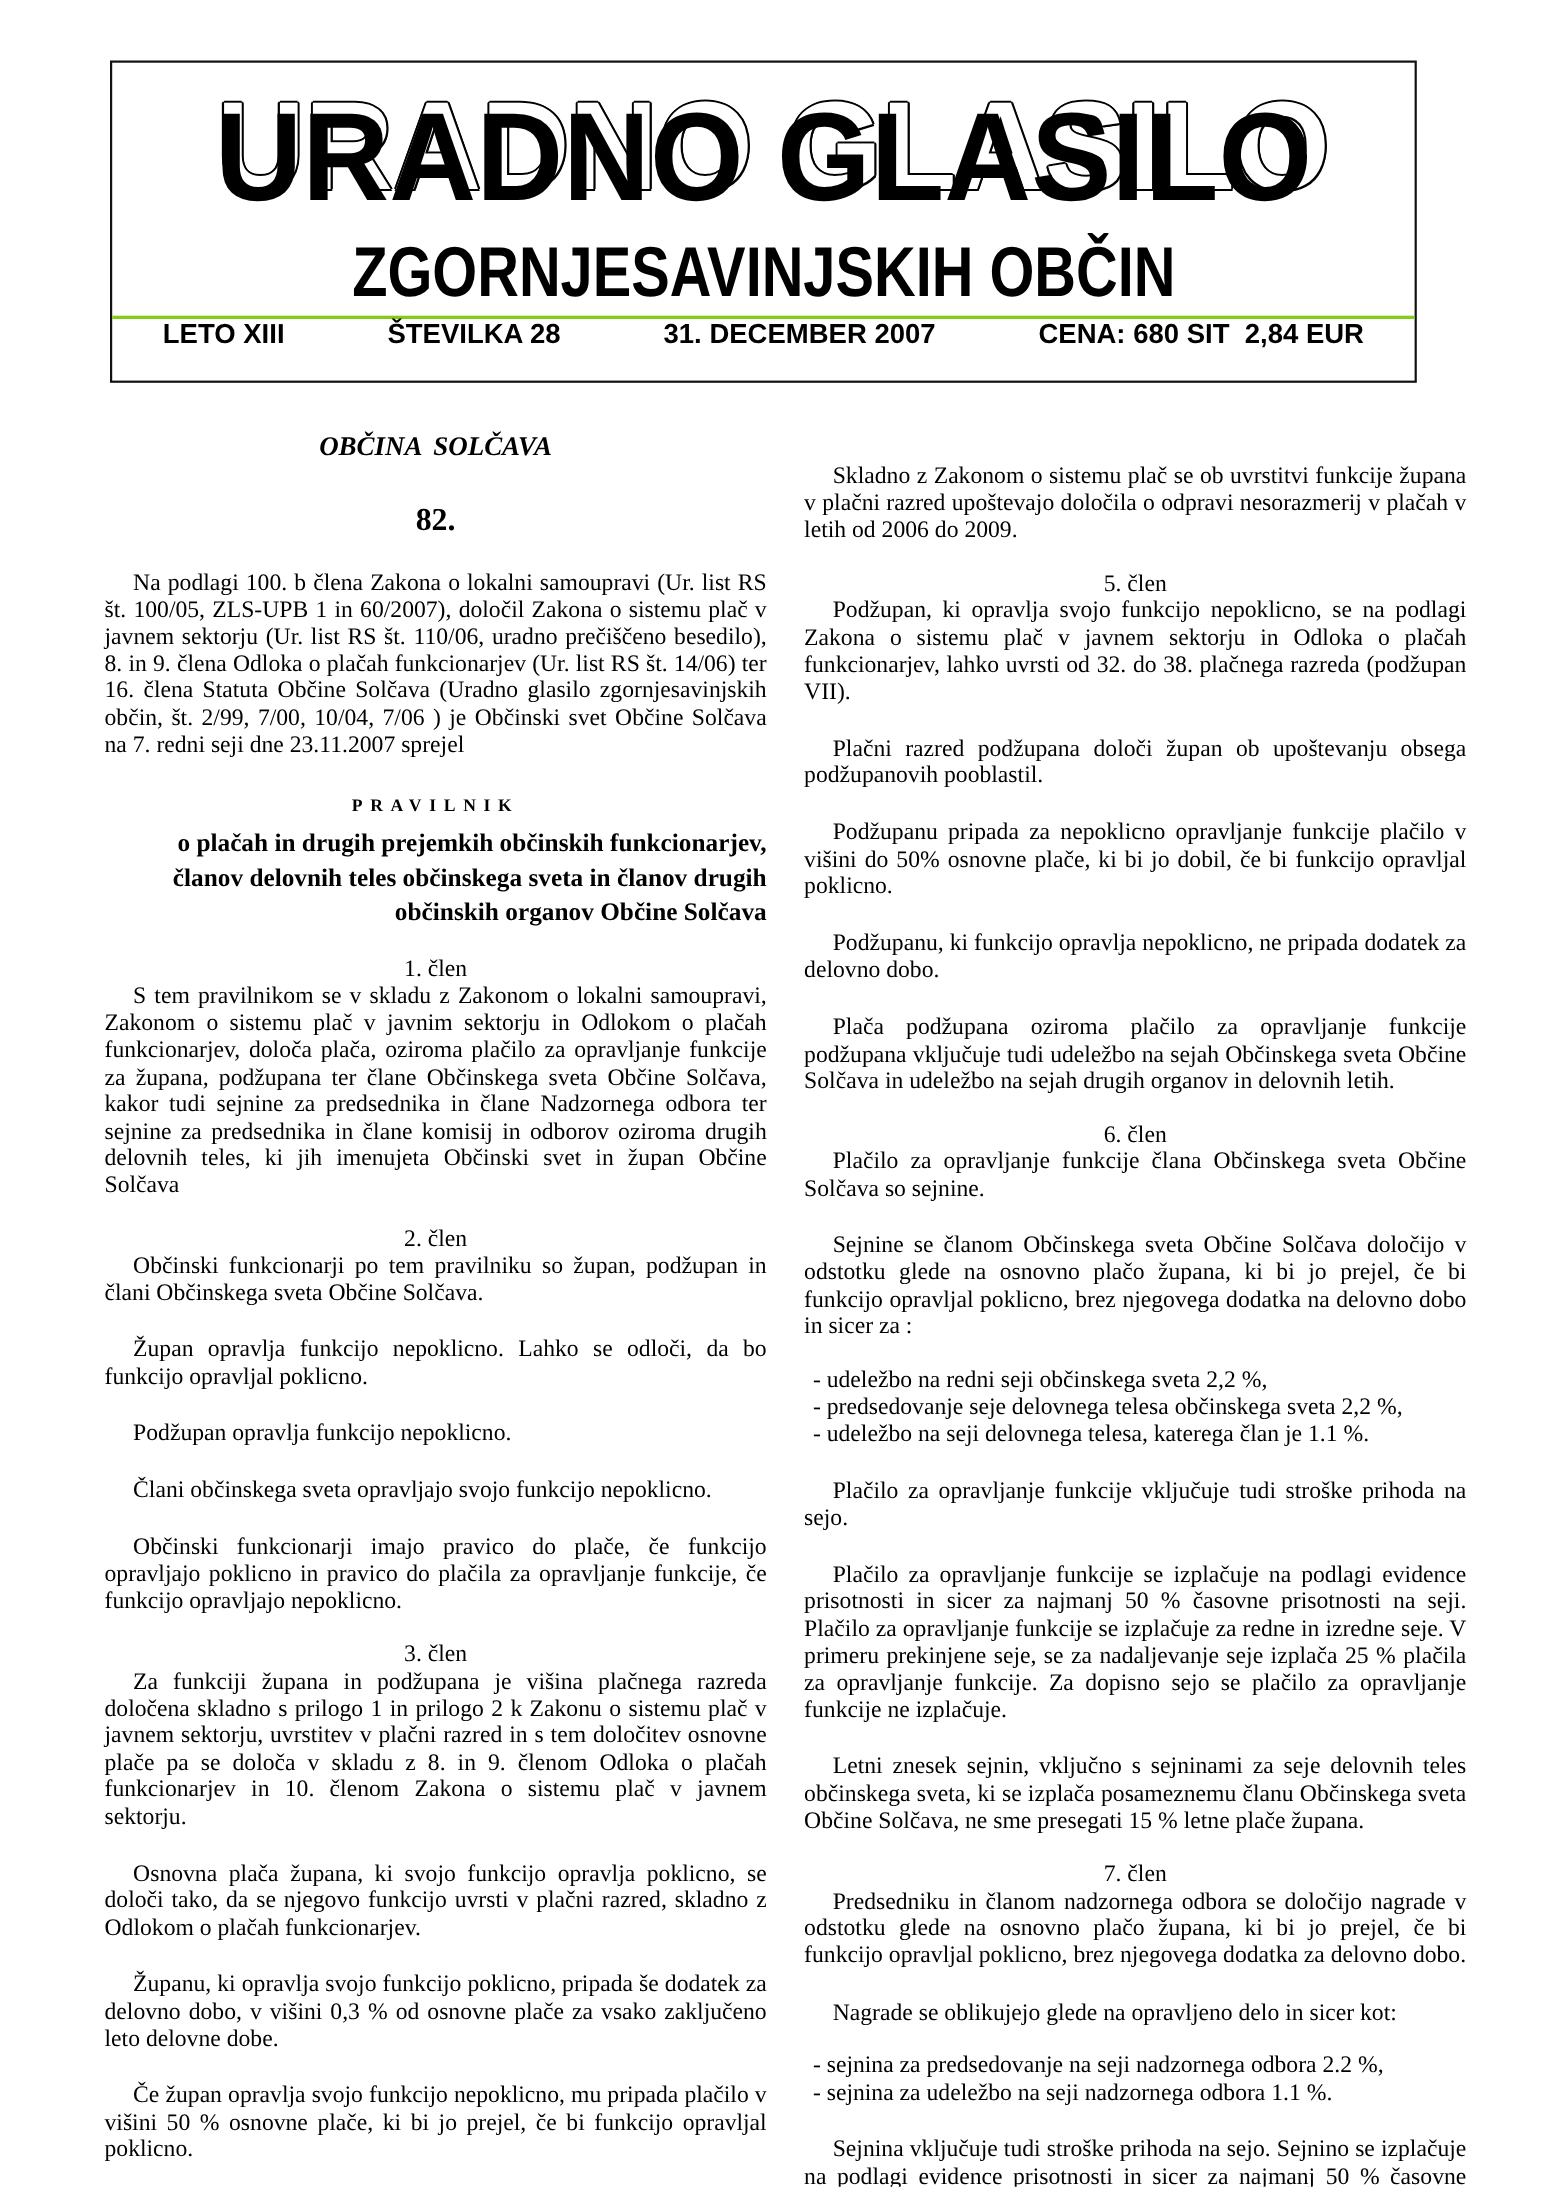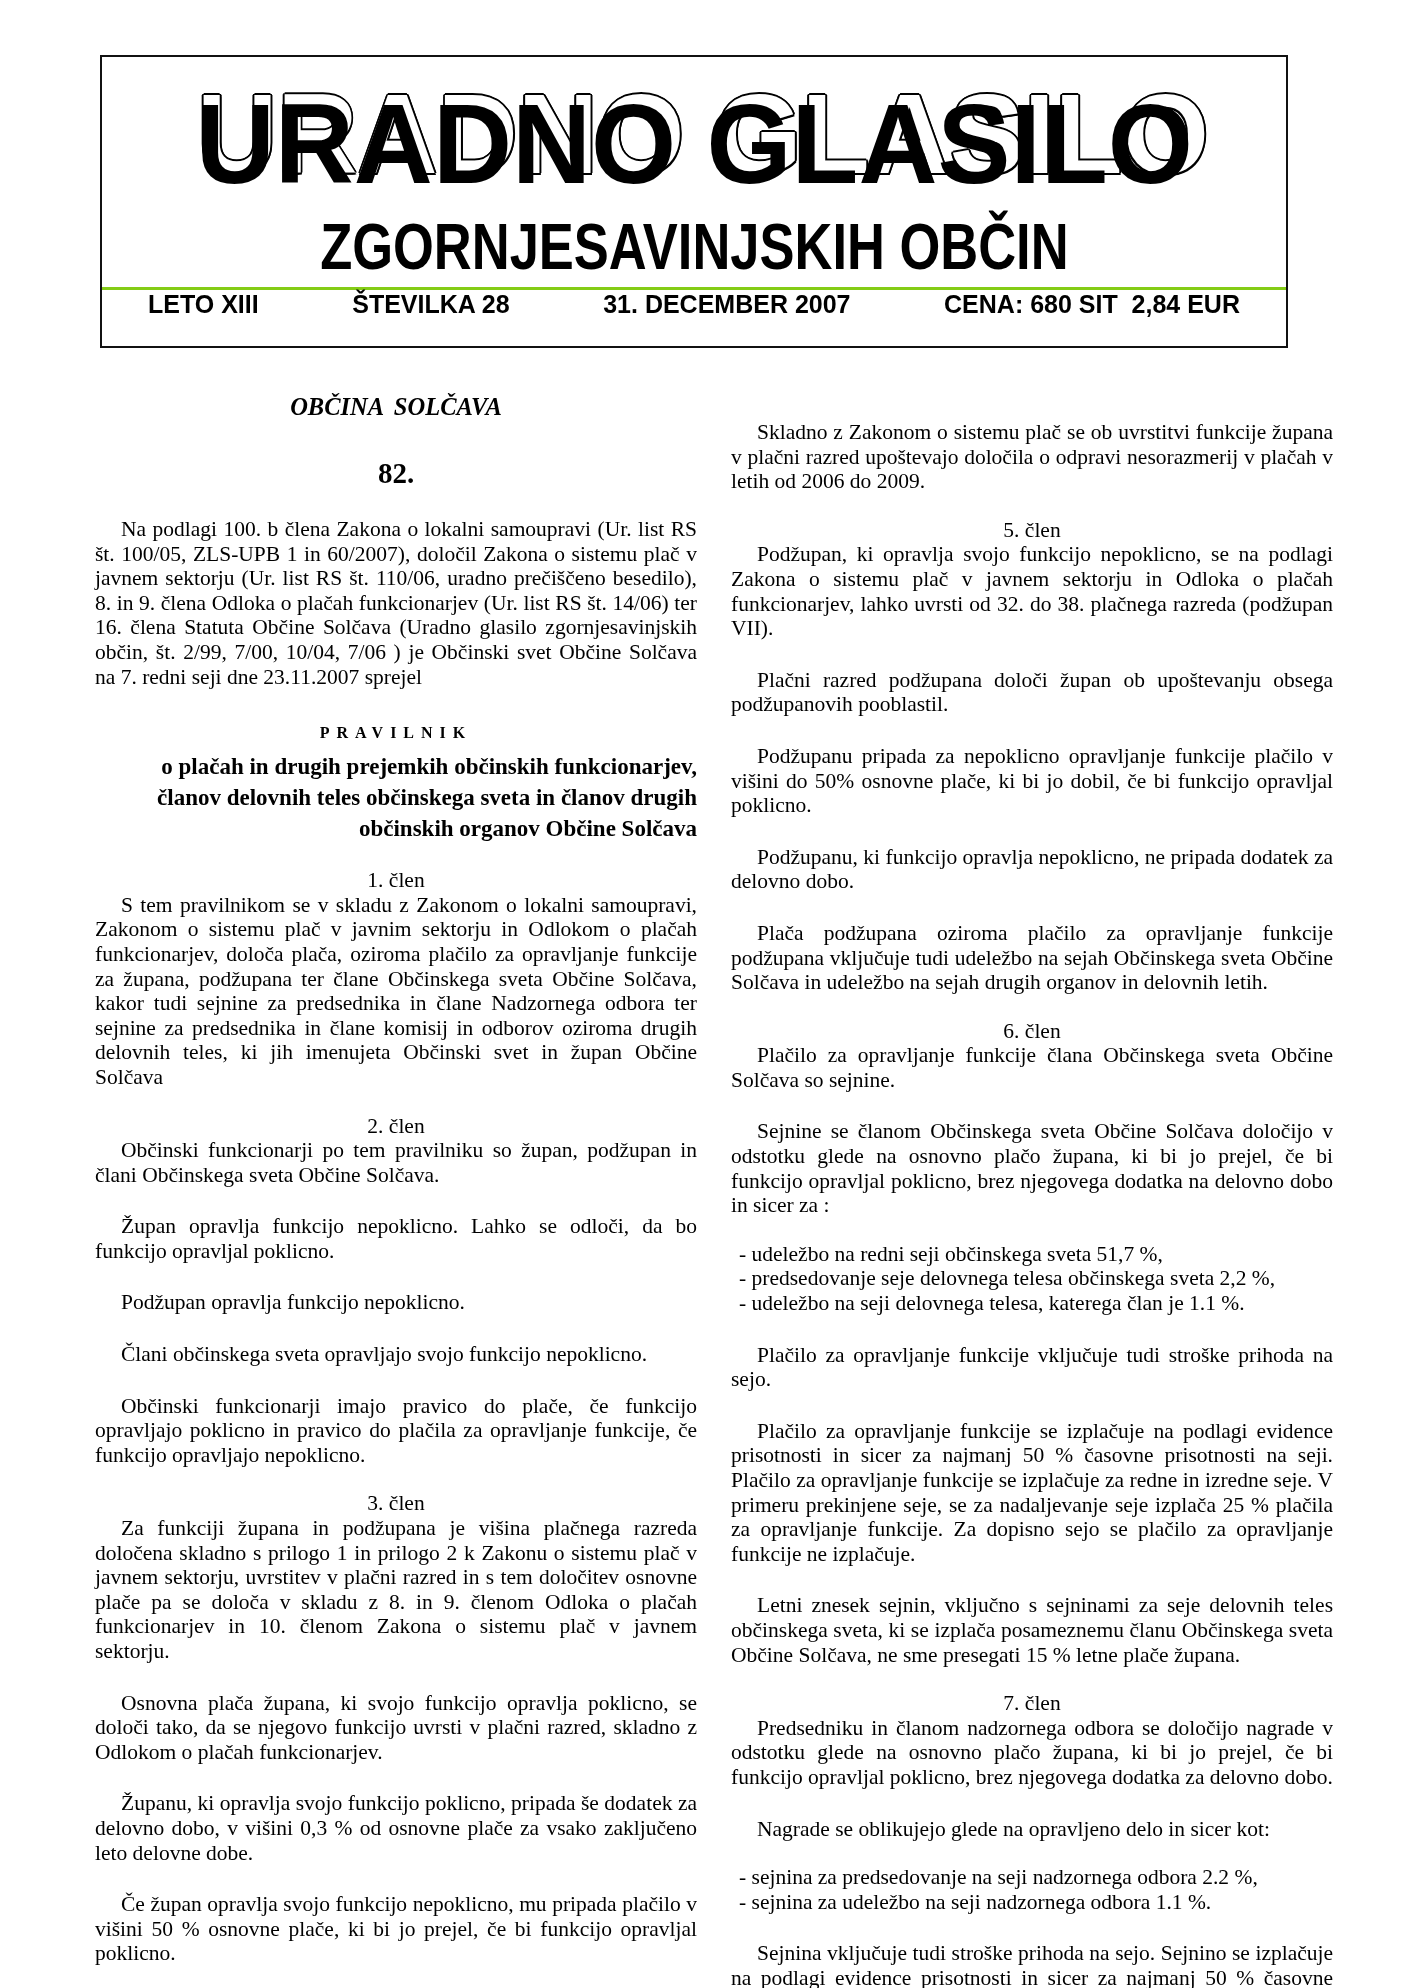--- a/index.html
+++ b/index.html
@@ -121,21 +121,21 @@
         <div class="b-article">5. člen</div>
         <div class="b-para">Podžupan, ki opravlja svojo funkcijo nepoklicno, se na podlagi Zakona o sistemu plač v javnem sektorju in Odloka o plačah funkcionarjev, lahko uvrsti od 32. do 38. plačnega razreda (podžupan VII).</div>
         <div class="b-para">Plačni razred podžupana določi župan ob upoštevanju obsega podžupanovih pooblastil.</div>
         <div class="b-para">Podžupanu pripada za nepoklicno opravljanje funkcije plačilo v višini do 50% osnovne plače, ki bi jo dobil, če bi funkcijo opravljal poklicno.</div>
         <div class="b-para">Podžupanu, ki funkcijo opravlja nepoklicno, ne pripada dodatek za delovno dobo.</div>
         <div class="b-para">Plača podžupana oziroma plačilo za opravljanje funkcije podžupana vključuje tudi udeležbo na sejah Občinskega sveta Občine Solčava in udeležbo na sejah drugih organov in delovnih letih.</div>
         <div class="b-article">6. člen</div>
         <div class="b-para">Plačilo za opravljanje funkcije člana Občinskega sveta Občine Solčava so sejnine.</div>
         <div class="b-para">Sejnine se članom Občinskega sveta Občine Solčava določijo v odstotku glede na osnovno plačo župana, ki bi jo prejel, če bi funkcijo opravljal poklicno, brez njegovega dodatka na delovno dobo in sicer za :</div>
         <div class="b-list">
-          <div class="list-line">- udeležbo na redni seji občinskega sveta 51,7 %,</div>
+          <div class="list-line">- udeležbo na redni seji občinskega sveta 2,2 %,</div>
           <div class="list-line">- predsedovanje seje delovnega telesa občinskega sveta 2,2 %,</div>
           <div class="list-line">- udeležbo na seji delovnega telesa, katerega član je 1.1 %.</div>
         </div>
         <div class="b-para">Plačilo za opravljanje funkcije vključuje tudi stroške prihoda na sejo.</div>
         <div class="b-para">Plačilo za opravljanje funkcije se izplačuje na podlagi evidence prisotnosti in sicer za najmanj 50 % časovne prisotnosti na seji. Plačilo za opravljanje funkcije se izplačuje za redne in izredne seje. V primeru prekinjene seje, se za nadaljevanje seje izplača 25 % plačila za opravljanje funkcije. Za dopisno sejo se plačilo za opravljanje funkcije ne izplačuje.</div>
         <div class="b-para">Letni znesek sejnin, vključno s sejninami za seje delovnih teles občinskega sveta, ki se izplača posameznemu članu Občinskega sveta Občine Solčava, ne sme presegati 15 % letne plače župana.</div>
         <div class="b-article">7. člen</div>
         <div class="b-para">Predsedniku in članom nadzornega odbora se določijo nagrade v odstotku glede na osnovno plačo župana, ki bi jo prejel, če bi funkcijo opravljal poklicno, brez njegovega dodatka za delovno dobo.</div>
         <div class="b-para">Nagrade se oblikujejo glede na opravljeno delo in sicer kot:</div>
         <div class="b-list">

